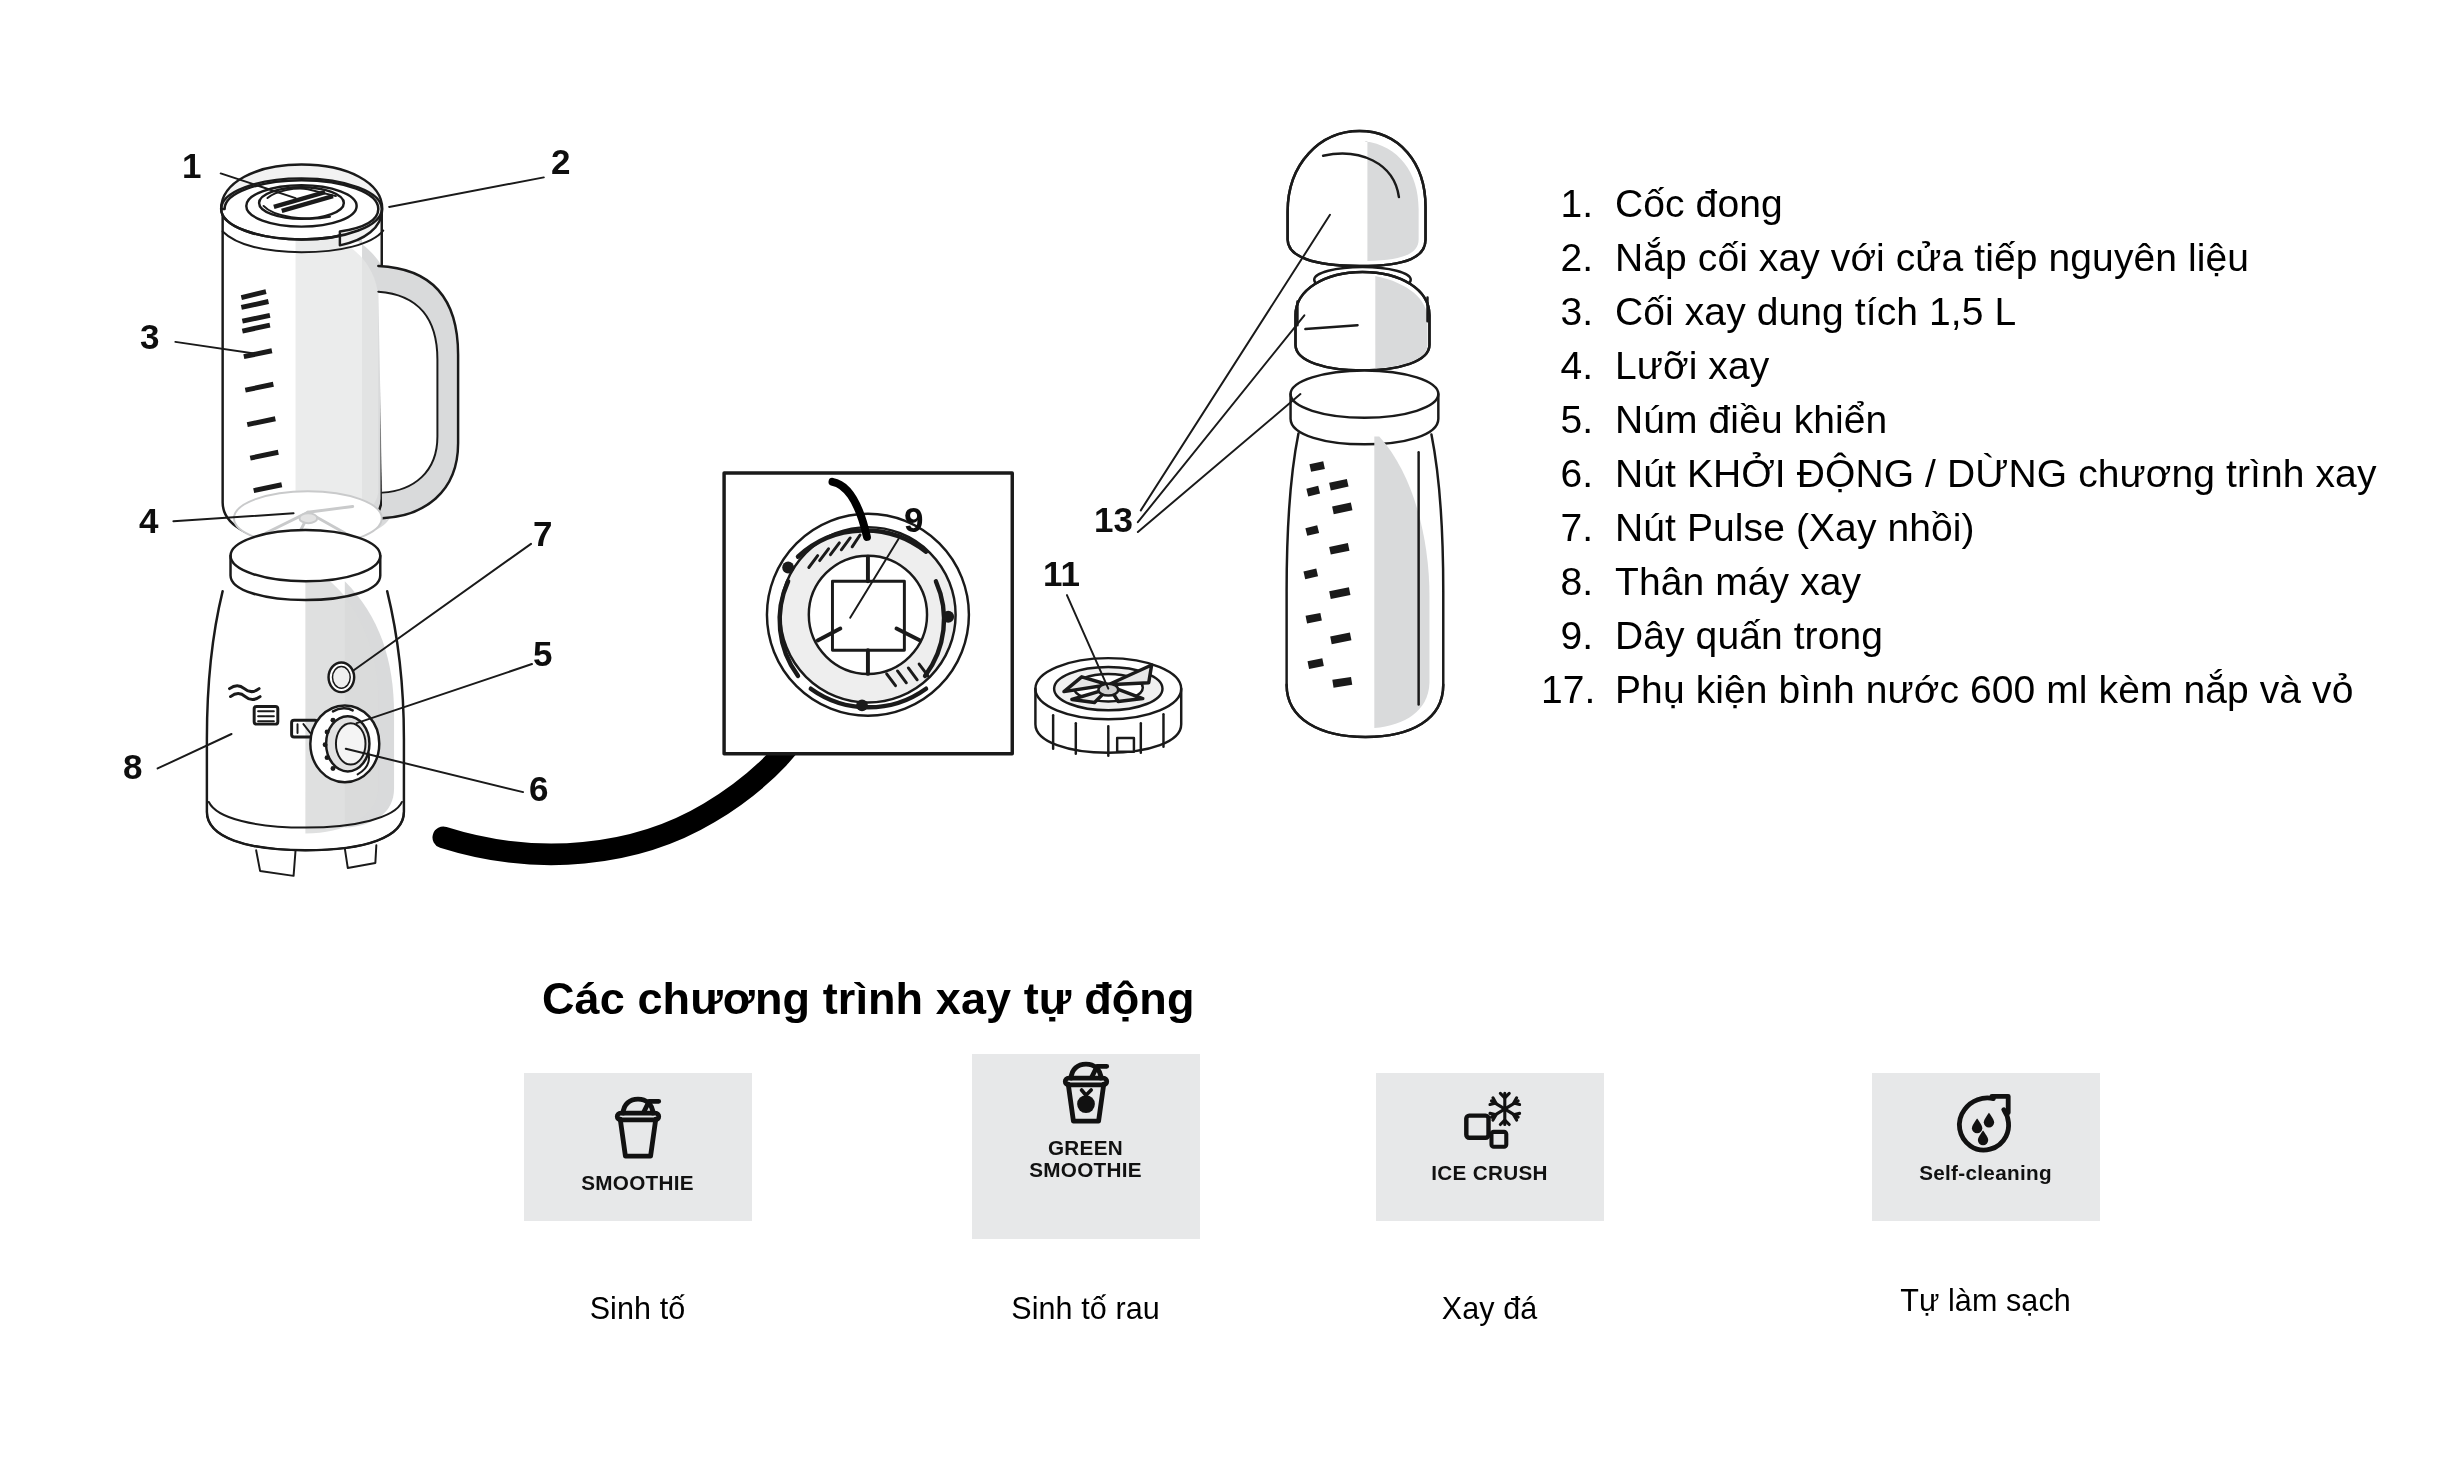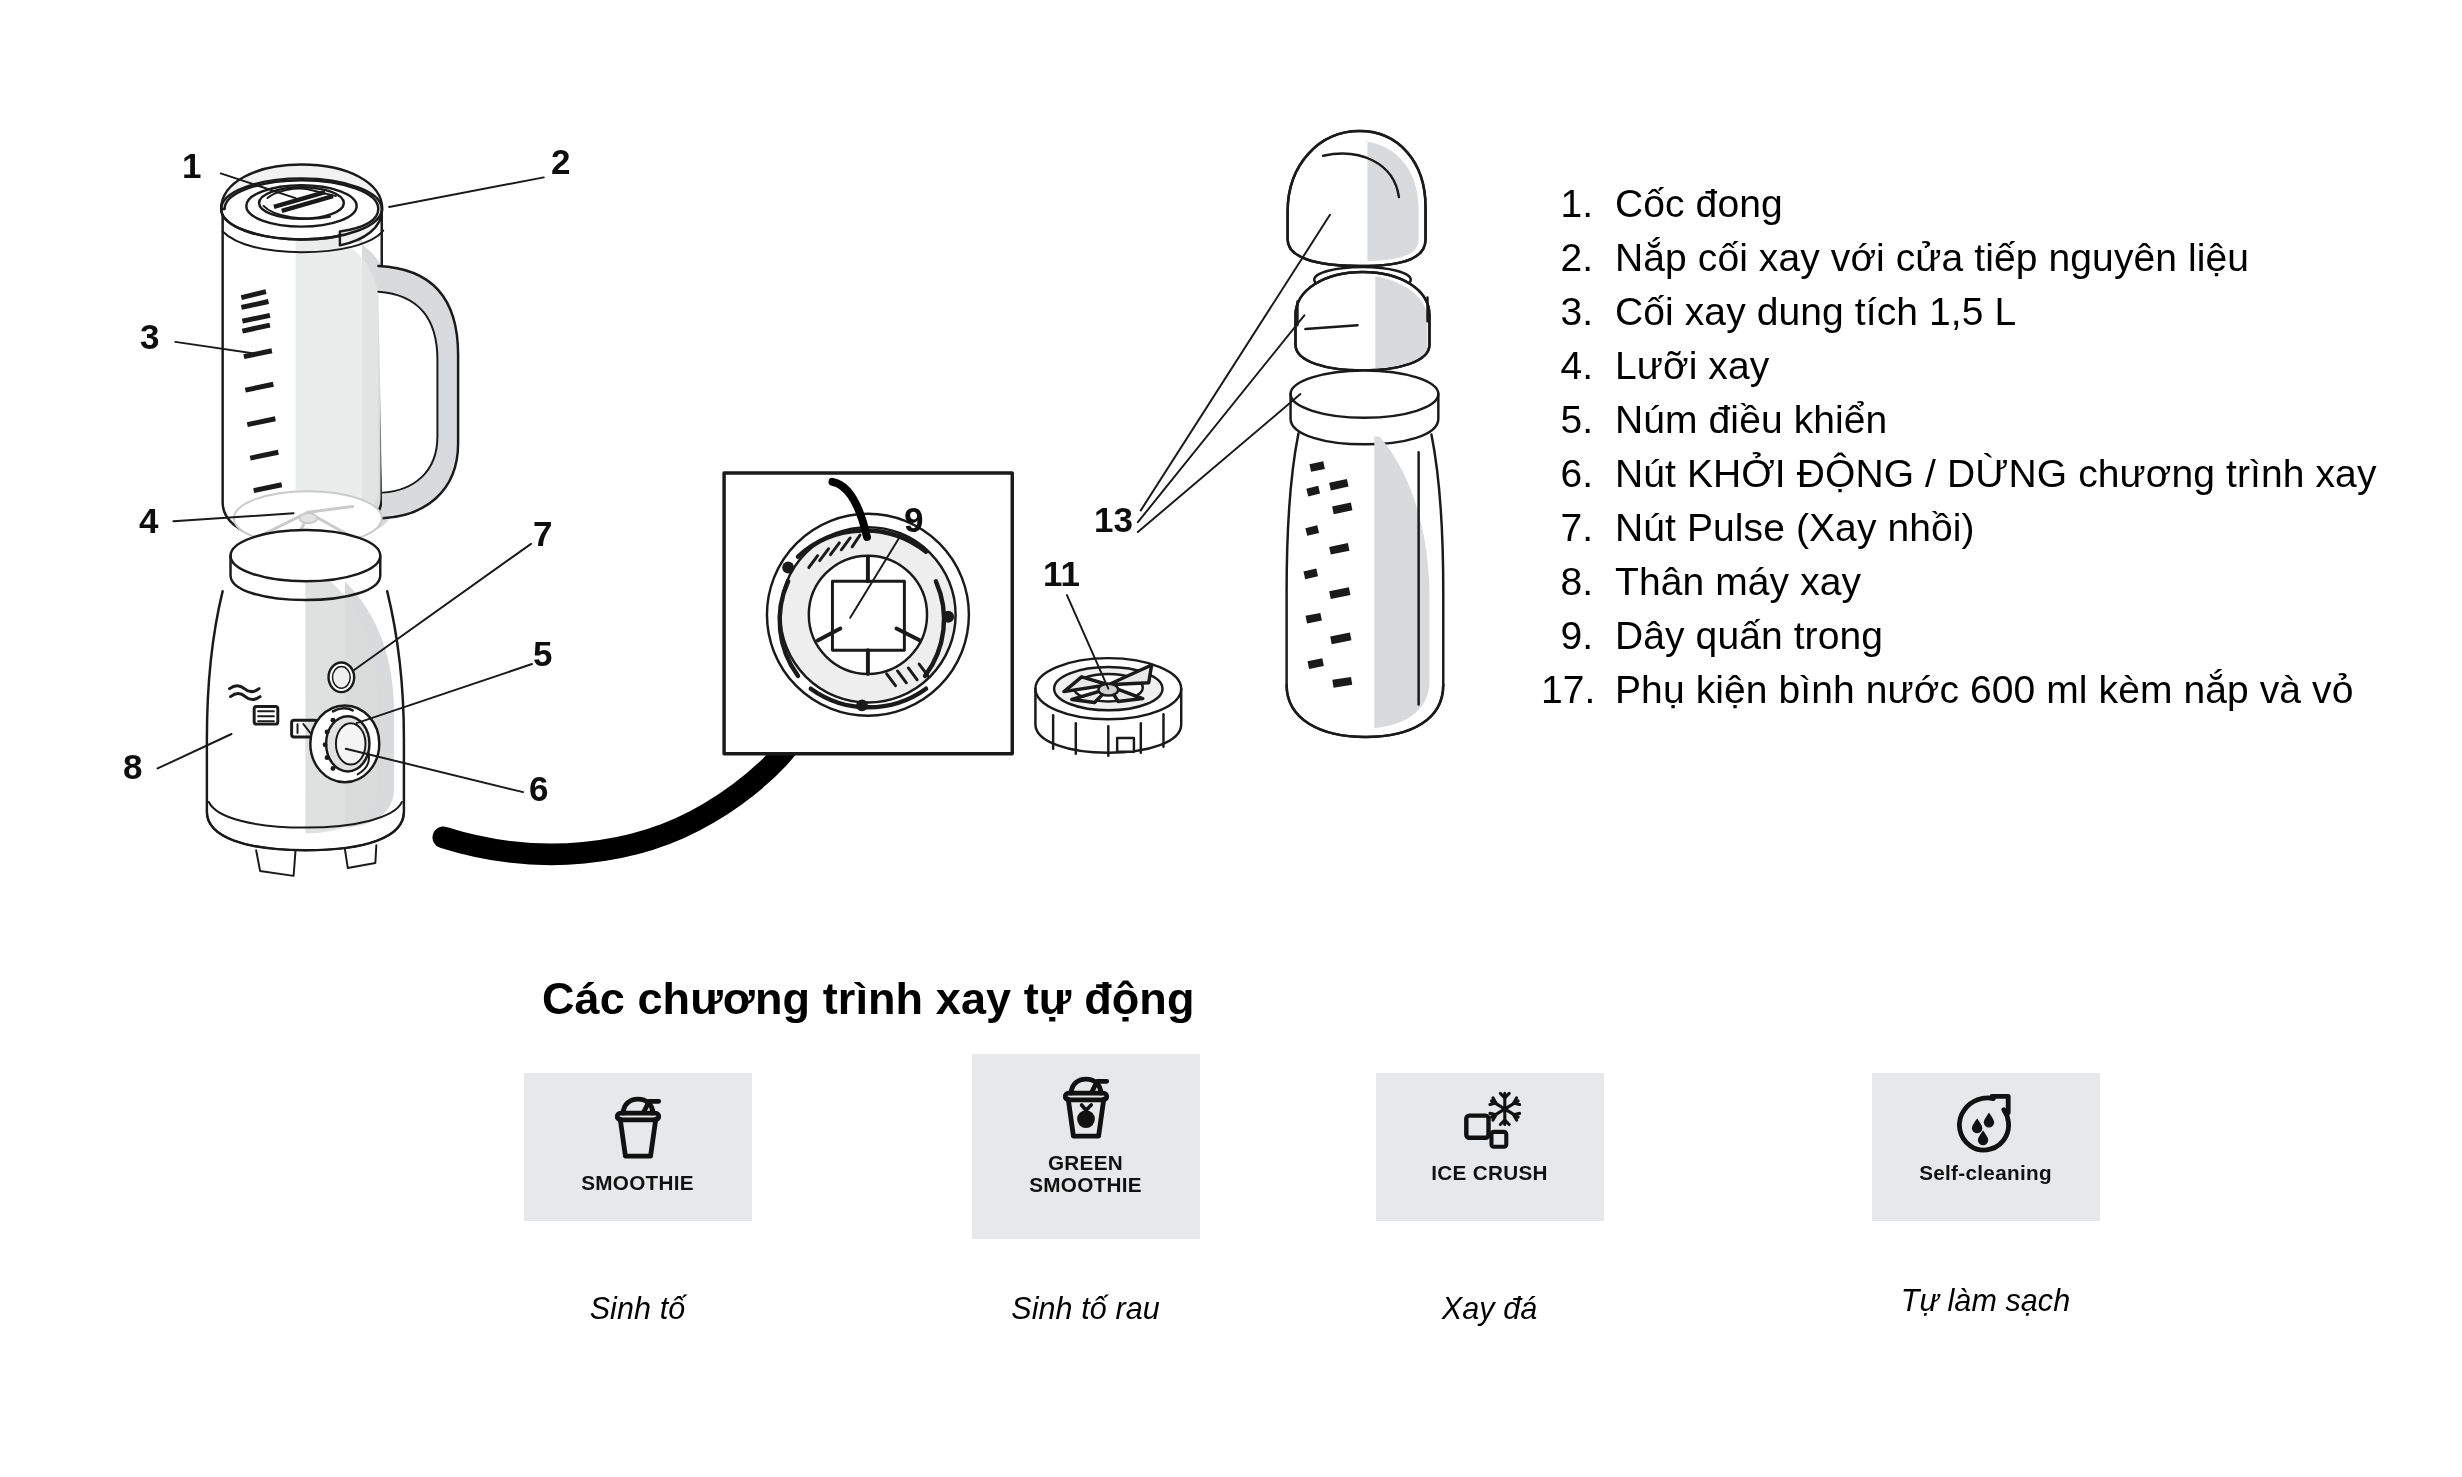--- a/index.html
+++ b/index.html
@@ -43,32 +43,32 @@
   .program{
     position:absolute;top:0;width:231px;
     display:flex;flex-direction:column;align-items:center;
   }
   .prog-tile{
     background:#e7e8e9;
     display:flex;flex-direction:column;align-items:center;justify-content:flex-start;
     box-sizing:border-box;
   }
   .prog-tile.one-line{width:228px;height:148px;padding-top:18.7px;}
-  .prog-tile.two-line{width:228px;height:185px;padding-top:17px;}
+  .prog-tile.two-line{width:228px;height:185px;padding-top:2px;}
   .prog-icon{height:74px;display:flex;align-items:center;justify-content:center;}
   .prog-icon.small{height:64px;}
   .prog-tile-label{
     margin-top:6.9px;text-align:center;
     font-size:20.7px;font-weight:600;line-height:1.07;letter-spacing:0.3px;
     color:#111;
   }
   .prog-tile-label .l2{display:block;}
   .prog-caption{
     margin-top:0;text-align:center;
-    font-size:30.5px;font-weight:400;letter-spacing:0.1px;font-style:italic;
+    font-size:30.5px;font-weight:400;letter-spacing:0.1px;
   }
 
   
   .callout-num{
     position:absolute;font-size:35px;font-weight:700;color:#0e0e0e;line-height:1;
   }
 
   
   #illustration{position:absolute;left:0;top:0;width:1527px;height:936px;}
 </style>

